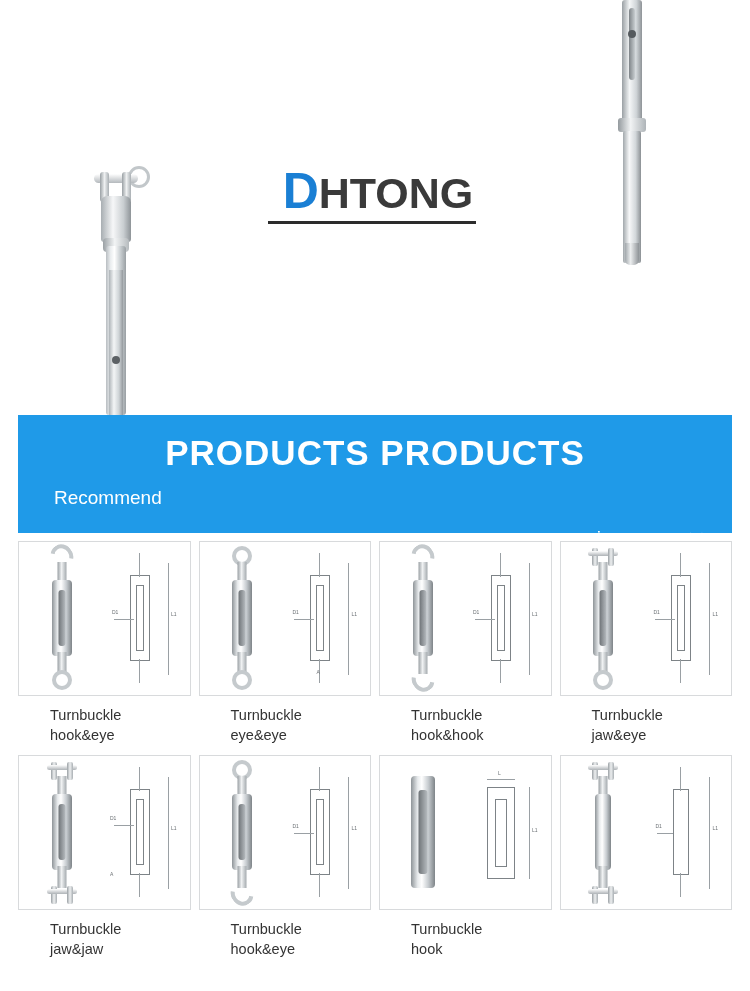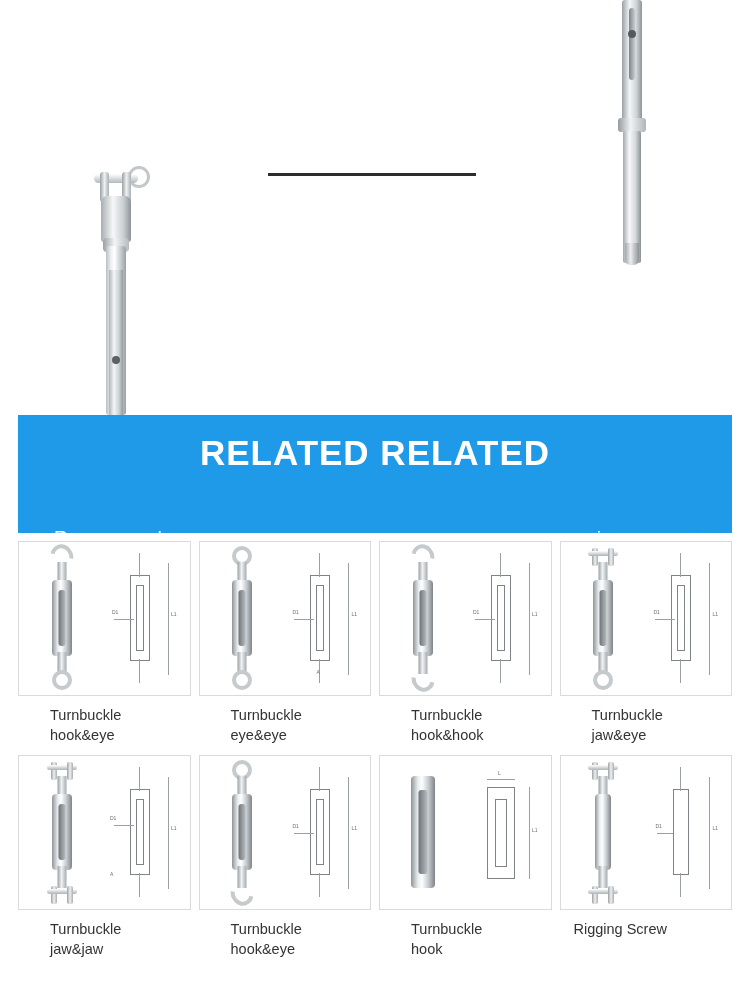--- a/index.html
+++ b/index.html
@@ -150,21 +150,21 @@
   .banner-title {
     text-align: center;
     padding-top: 18px;
     font-size: 35px;
     font-weight: bold;
     letter-spacing: 1px;
   }
   .banner-sub {
     display: flex;
     justify-content: space-between;
-    align-items: flex-end;
+    align-items: flex-start;
     padding: 14px 12px 0 36px;
     font-size: 19px;
     gap: 33px;
   }
   .banner-more {
     display: flex;
     align-items: center;
     gap: 16px;
     padding-right: 8px;
     cursor: pointer;
@@ -289,35 +289,36 @@
       <div class="lp-fork-l"></div>
       <div class="lp-fork-r"></div>
       <div class="lp-body"></div>
       <div class="lp-collar"></div>
       <div class="lp-shank"></div>
       <div class="lp-shank2"></div>
       <div class="lp-hole"></div>
     </div>
 
     <div class="brand">
+      <div class="brand-top"><span class="d">D</span><span>HTONG</span></div>
       <div class="brand-rule"></div>
     </div>
 
     <div class="photo right-part">
       <div class="rp-upper"></div>
       <div class="rp-slot"></div>
       <div class="rp-hole"></div>
       <div class="rp-collar"></div>
       <div class="rp-lower"></div>
       <div class="rp-taper"></div>
     </div>
   </div>
 
   <div class="banner">
-    <div class="banner-title">RELATED RELATED</div>
+    <div class="banner-title">PRODUCTS PRODUCTS</div>
     <div class="banner-sub">
       <div>Recommend</div>
       <div class="banner-more">
         <span>view more</span>
         <span class="banner-arrow">&gt;&gt;</span>
       </div>
     </div>
   </div>
 
   <div class="grid">
@@ -564,20 +565,16 @@
             <div class="dwg-box" style="left:40px;top:26px;width:16px;height:86px;"></div>
             <div class="dwg-line" style="left:47px;top:4px;width:1px;height:24px;"></div>
             <div class="dwg-line" style="left:47px;top:110px;width:1px;height:24px;"></div>
             <div class="dwg-line" style="left:76px;top:14px;width:1px;height:112px;"></div>
             <div class="dwg-txt" style="left:79px;top:62px;">L1</div>
             <div class="dwg-line" style="left:24px;top:70px;width:16px;height:1px;"></div>
             <div class="dwg-txt" style="left:22px;top:60px;">D1</div>
           </div>
         </div>
       </div>
-      <div class="caption" style="padding-left:14px;">
-        <div>Rigging Screw</div>
-        <div></div>
-      </div>
     </div>
   </div>
 
 </div>
 
 </body></html>

